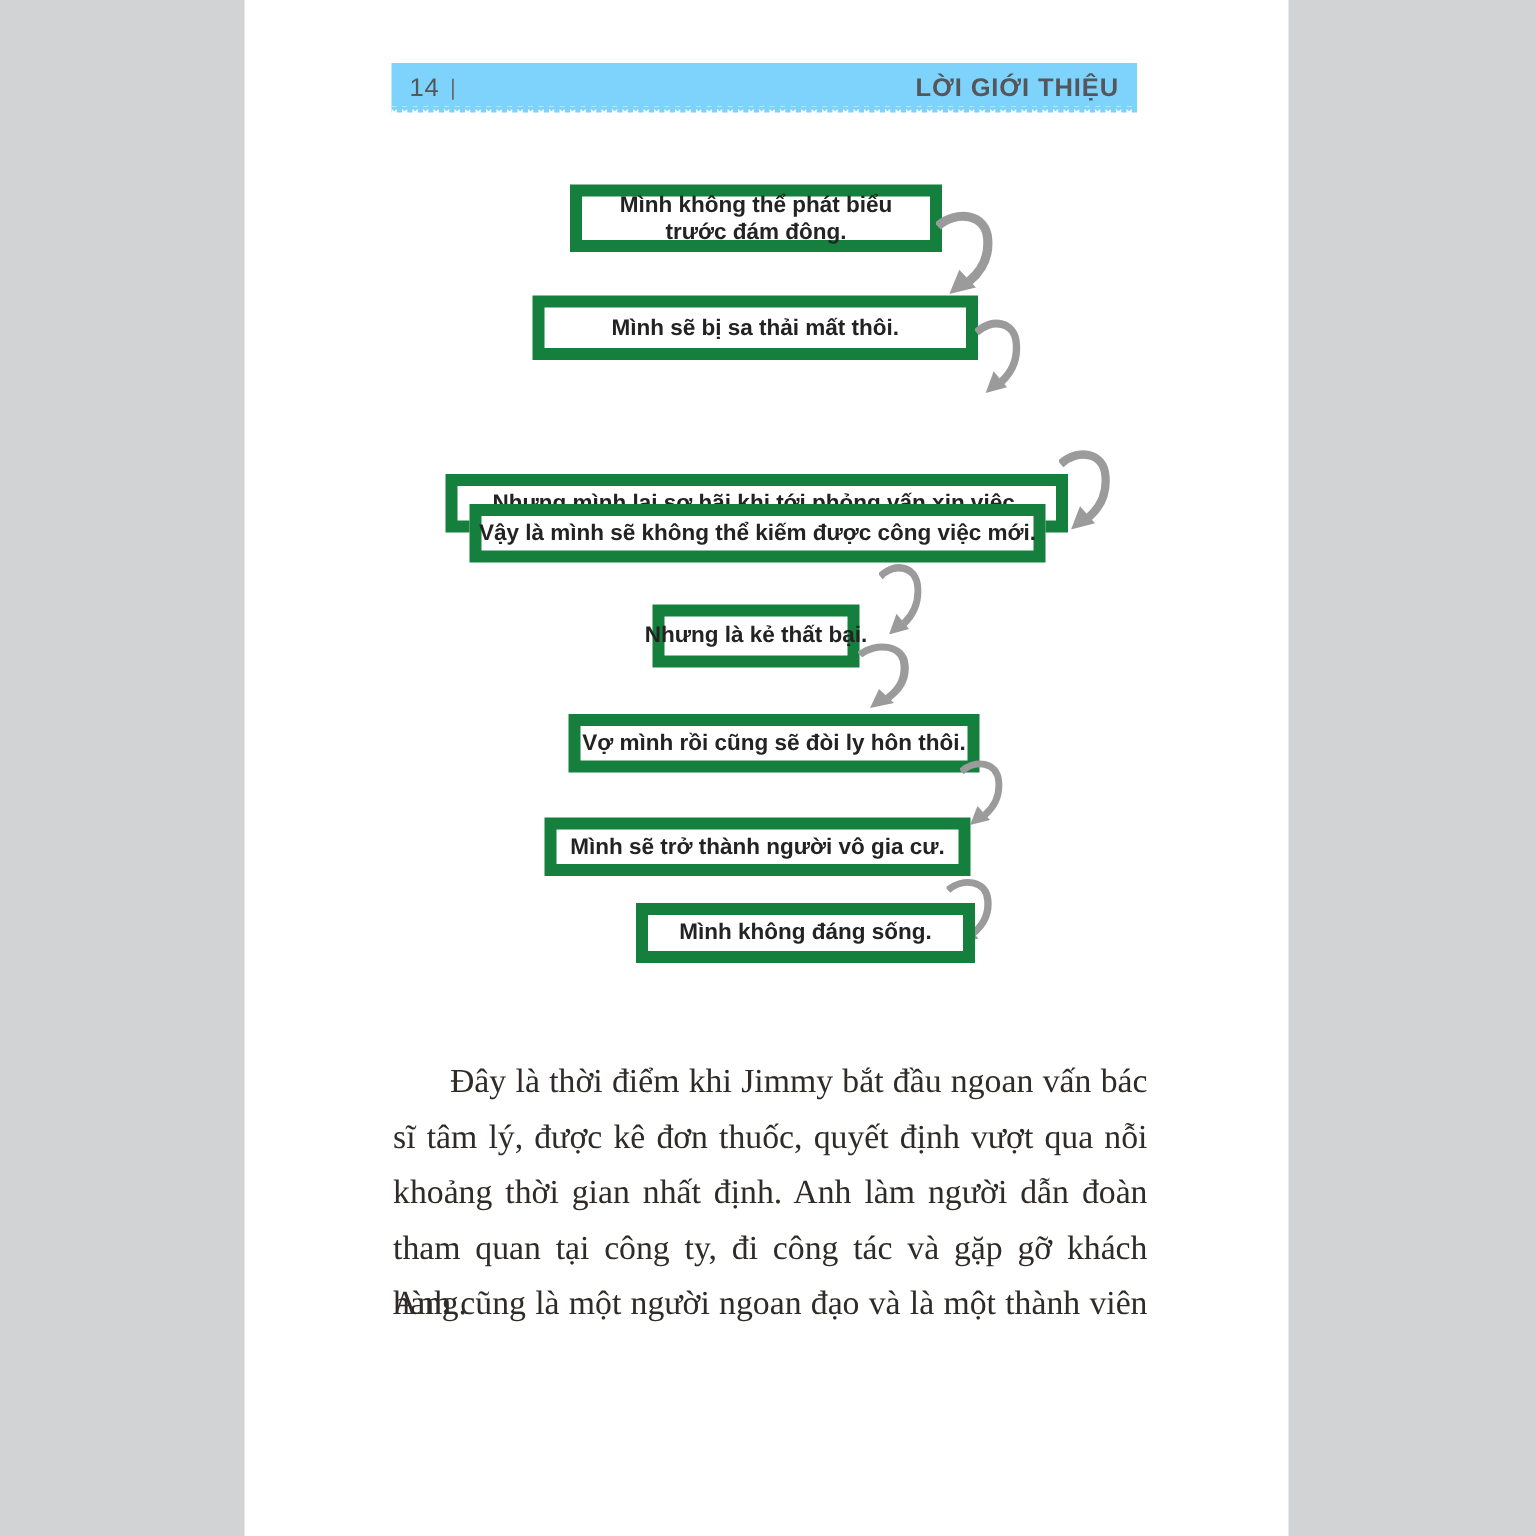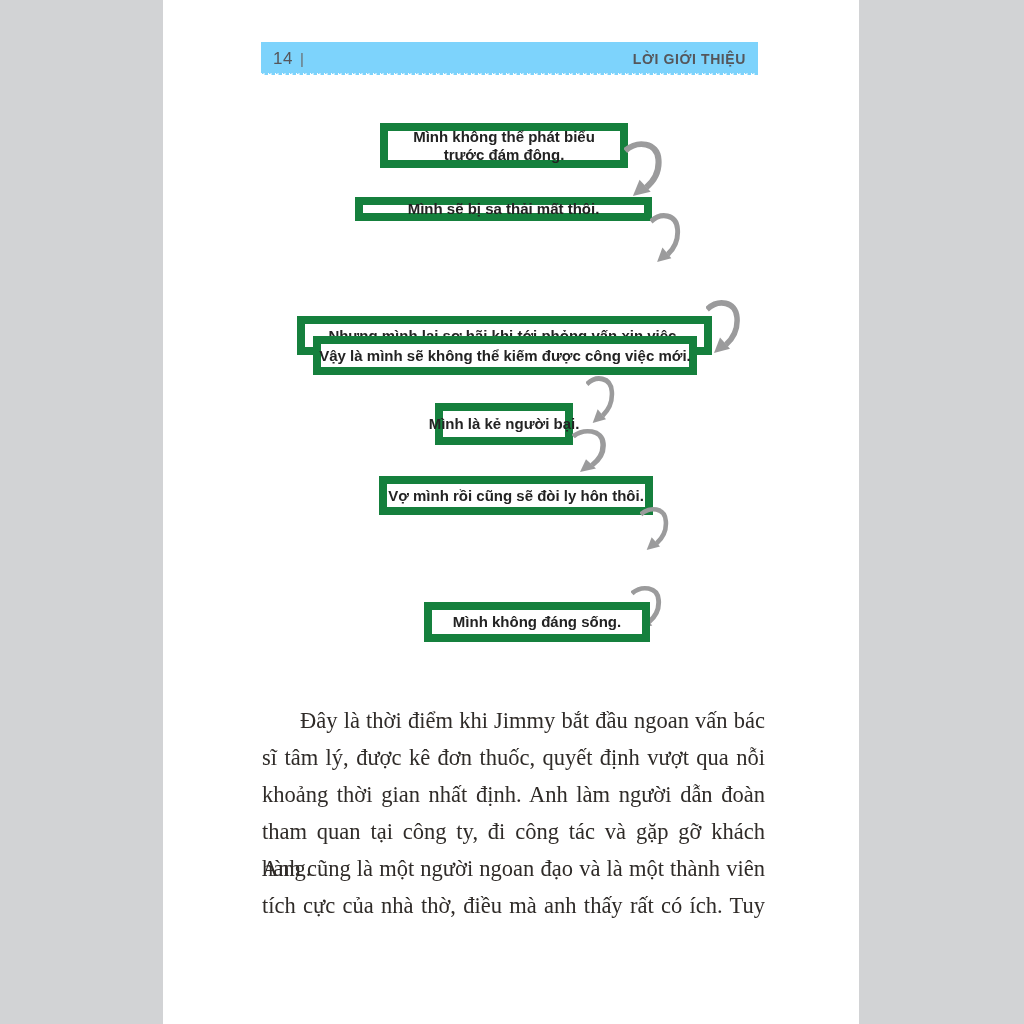--- a/index.html
+++ b/index.html
@@ -28,36 +28,36 @@
   .header-strip::after{ 
     content:"";position:absolute;left:0;bottom:-1px;width:100%;height:5px;
     background:
       linear-gradient(45deg,#ffffff 2.6px,transparent 2.6px) 0 100%/7px 5px repeat-x,
       linear-gradient(-45deg,#ffffff 2.6px,transparent 2.6px) 3.5px 100%/7px 5px repeat-x;
   }
   .page-number{font-size:17px;letter-spacing:0.5px;}
   .header-divider{font-size:15px;margin-left:7px;color:#6a6b6e;font-weight:300;}
   .running-title{
     margin-left:auto;
-    font-size:14px;font-weight:700;letter-spacing:0.6px;color:#55565a;
+    font-size:17px;font-weight:700;letter-spacing:0.6px;color:#55565a;
   }
   
   .flow-box{
     position:absolute;
     box-sizing:border-box;
     background:#ffffff;
     border:8px solid #15803d;
     display:flex;align-items:center;justify-content:center;
     text-align:center;
     font-weight:700;font-size:15px;line-height:18px;color:#232323;
     white-space:nowrap;
   }
   .flow-box.wrap{white-space:normal;padding:0 4px;}
   .box1{left:217px;top:123px;width:248px;height:45px;}
-  .box2{left:192px;top:197px;width:297px;height:24px;}
+  .box2{left:192px;top:197px;width:297px;height:43px;}
   .box3{left:134px;top:281px;width:415px;height:39px;margin-top:35px;}
   .box4{left:150px;top:336px;width:384px;height:39px;}
   .box5{left:272px;top:403px;width:138px;height:42px;}
   .box6{left:216px;top:476px;width:274px;height:39px;}
   .box7{left:200px;top:545px;width:284px;height:39px;}
   .box8{left:227px;top:602px;width:226px;height:40px;margin-left:34px;}
   .flow-arrow{position:absolute;}
   .a1{left:461px;top:140px;width:40px;height:56px;}
   .a2{left:487px;top:212px;width:32px;height:50px;}
   .a3{left:543px;top:299px;width:36px;height:54px;}
@@ -109,42 +109,42 @@
       <path d="M1,10 C12,0 30,2 31,18 C32,30 27,38 20,44" fill="none" stroke="#9b9b9c" stroke-width="5.5"></path>
       <polygon points="8,52 24,48 14,37" fill="#9b9b9c"></polygon>
     </svg>
 
     <div class="flow-box box4">Vậy là mình sẽ không thể kiếm được công việc mới.</div>
     <svg class="flow-arrow a4" viewBox="0 0 36 52" preserveAspectRatio="none">
       <path d="M1,10 C12,0 30,2 31,18 C32,30 27,38 20,44" fill="none" stroke="#9b9b9c" stroke-width="5.5"></path>
       <polygon points="8,52 24,48 14,37" fill="#9b9b9c"></polygon>
     </svg>
 
-    <div class="flow-box box5">Mình là kẻ người bại.</div>
+    <div class="flow-box box5">Nhưng là kẻ thất bại.</div>
     <svg class="flow-arrow a5" viewBox="0 0 36 52" preserveAspectRatio="none">
       <path d="M1,10 C12,0 30,2 31,18 C32,30 27,38 20,44" fill="none" stroke="#9b9b9c" stroke-width="5.5"></path>
       <polygon points="8,52 24,48 14,37" fill="#9b9b9c"></polygon>
     </svg>
 
     <div class="flow-box box6">Vợ mình rồi cũng sẽ đòi ly hôn thôi.</div>
     <svg class="flow-arrow a6" viewBox="0 0 36 52" preserveAspectRatio="none">
       <path d="M1,10 C12,0 30,2 31,18 C32,30 27,38 20,44" fill="none" stroke="#9b9b9c" stroke-width="5.5"></path>
       <polygon points="8,52 24,48 14,37" fill="#9b9b9c"></polygon>
     </svg>
 
+    <div class="flow-box box7">Mình sẽ trở thành người vô gia cư.</div>
     <svg class="flow-arrow a7" viewBox="0 0 36 52" preserveAspectRatio="none">
       <path d="M1,10 C12,0 30,2 31,18 C32,30 27,38 20,44" fill="none" stroke="#9b9b9c" stroke-width="5.5"></path>
       <polygon points="8,52 24,48 14,37" fill="#9b9b9c"></polygon>
     </svg>
 
     <div class="flow-box box8">Mình không đáng sống.</div>
 
     <div class="body-text">
       <div class="body-line indent">Đây là thời điểm khi Jimmy bắt đầu ngoan vấn bác</div>
       <div class="body-line">sĩ tâm lý, được kê đơn thuốc, quyết định vượt qua nỗi</div>
       <div class="body-line">khoảng thời gian nhất định. Anh làm người dẫn đoàn</div>
       <div class="body-line">tham quan tại công ty, đi công tác và gặp gỡ khách hàng.</div>
       <div class="body-line">Anh cũng là một người ngoan đạo và là một thành viên</div>
-      <div class="body-line">tích cực của nhà thờ, điều mà anh thấy rất có ích. Tuy</div>
     </div>
 
   </div>
 </div>
 
 </body></html>

